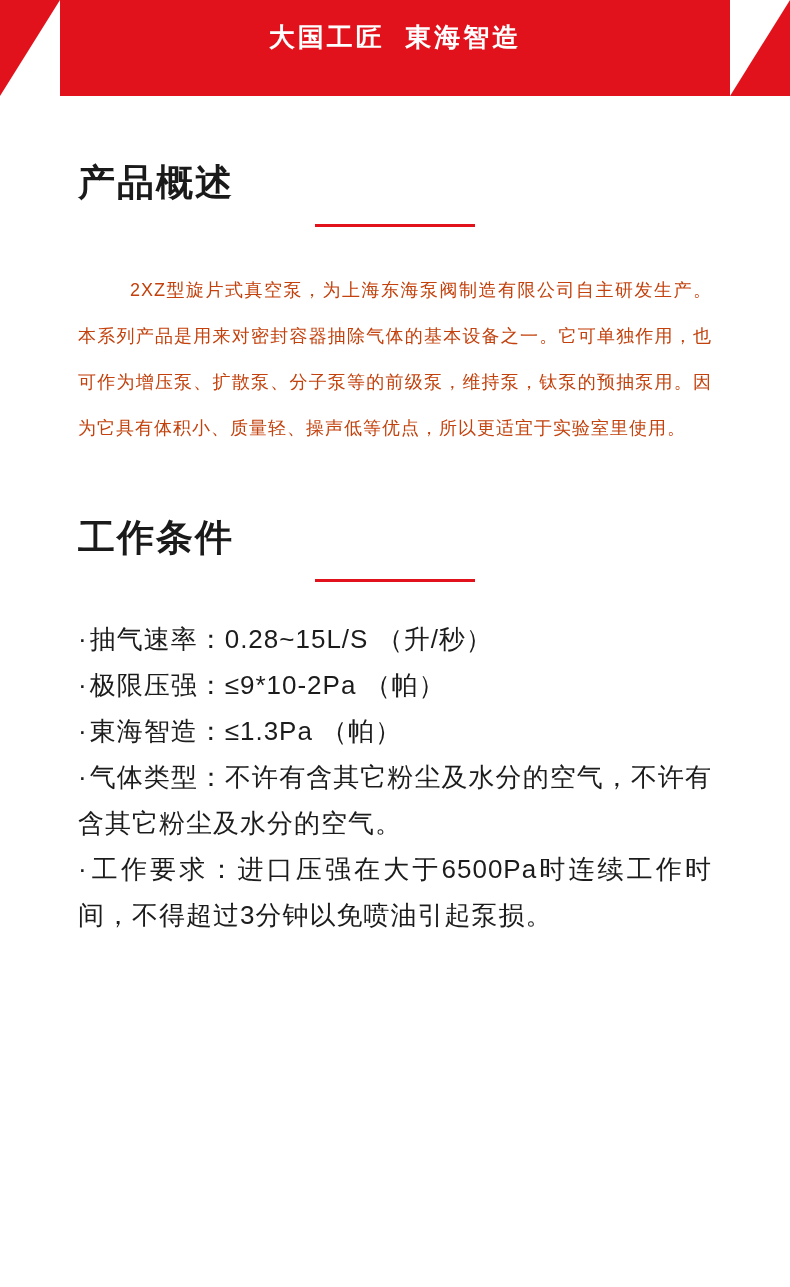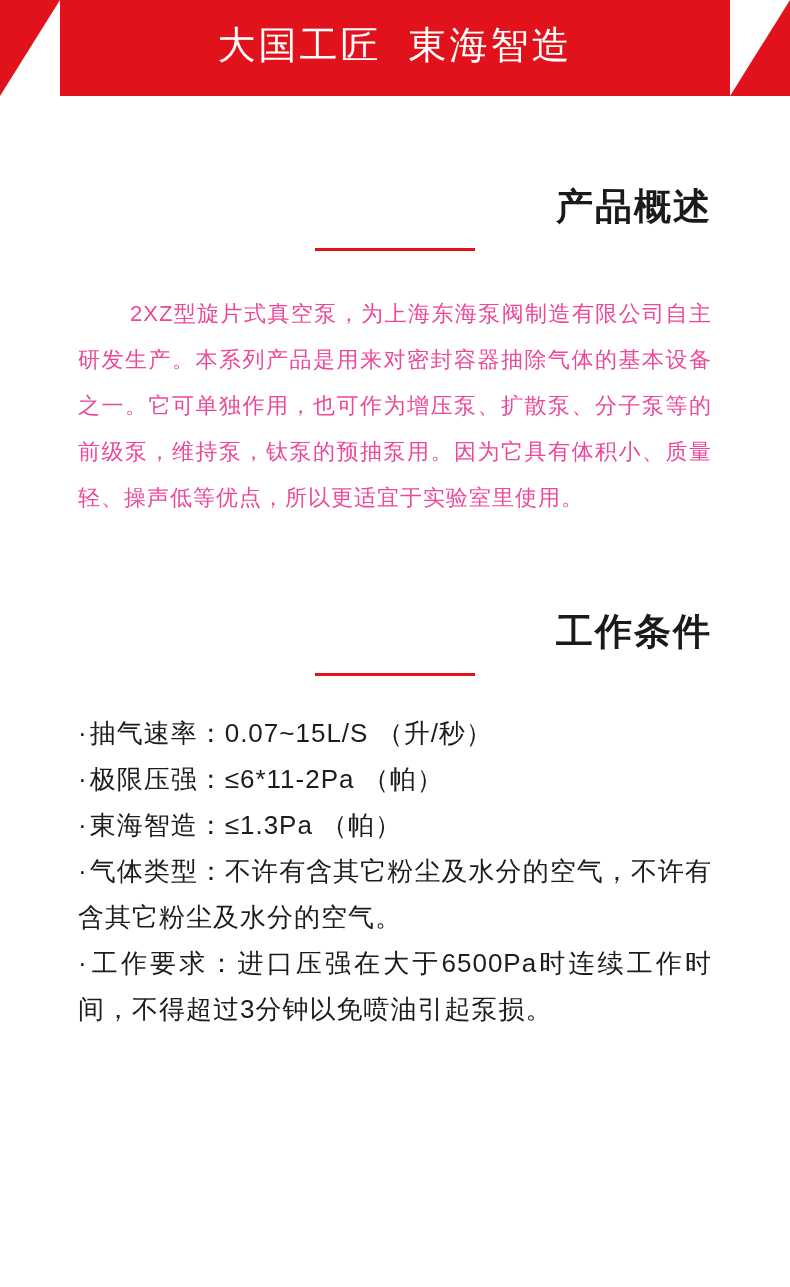--- a/index.html
+++ b/index.html
@@ -40,54 +40,54 @@
     border-width: 96px 60px 0 0;
     border-color: #ffffff transparent transparent transparent;
   }
   .banner-title {
     position: absolute;
     left: 0;
     right: 0;
     top: 20px;
     text-align: center;
     color: #ffffff;
-    font-size: 38px;
-    font-weight: normal;
+    font-size: 26px;
+    font-weight: bold;
     letter-spacing: 3px;
     white-space: pre;
   }
 
   
   .content {
     padding: 0 78px;
     box-sizing: border-box;
   }
   .section-heading {
-    text-align: right;
-    margin-top: 86px;
+    text-align: left;
+    margin-top: 62px;
   }
   .section-heading .heading-text {
     display: block;
     font-size: 37px;
     font-weight: bold;
     color: #1a1a1a;
     letter-spacing: 2px;
   }
   .heading-rule {
     width: 160px;
     height: 3px;
     background: #e2121c;
     margin: 16px auto 0 auto;
   }
 
   .body-paragraph {
     margin-top: 40px;
-    font-size: 22px;
+    font-size: 18px;
     line-height: 46px;
-    color: #ec4899;
+    color: #c2410c;
     text-align: justify;
     text-indent: 52px;
     letter-spacing: 1px;
   }
 
   .spec-list {
     margin: 34px 0 0 0;
     padding: 0;
     list-style: none;
   }
@@ -125,21 +125,21 @@
     </div>
     <p class="body-paragraph">2XZ型旋片式真空泵，为上海东海泵阀制造有限公司自主研发生产。本系列产品是用来对密封容器抽除气体的基本设备之一。它可单独作用，也可作为增压泵、扩散泵、分子泵等的前级泵，维持泵，钛泵的预抽泵用。因为它具有体积小、质量轻、操声低等优点，所以更适宜于实验室里使用。</p>
   </div>
 
   <div class="section-block">
     <div class="section-heading">
       <span class="heading-text">工作条件</span>
       <div class="heading-rule"></div>
     </div>
     <ul class="spec-list">
-      <li><span class="bullet">·</span><span>抽气速率：0.07~15L/S （升/秒）</span></li>
-      <li><span class="bullet">·</span><span>极限压强：≤6*11-2Pa （帕）</span></li>
+      <li><span class="bullet">·</span><span>抽气速率：0.28~15L/S （升/秒）</span></li>
+      <li><span class="bullet">·</span><span>极限压强：≤9*10-2Pa （帕）</span></li>
       <li><span class="bullet">·</span><span>東海智造：≤1.3Pa （帕）</span></li>
       <li><span class="bullet">·</span><span>气体类型：不许有含其它粉尘及水分的空气，不许有含其它粉尘及水分的空气。</span></li>
       <li><span class="bullet">·</span><span>工作要求：进口压强在大于6500Pa时连续工作时间，不得超过3分钟以免喷油引起泵损。</span></li>
     </ul>
   </div>
 
 </div>
 
 </body></html>

